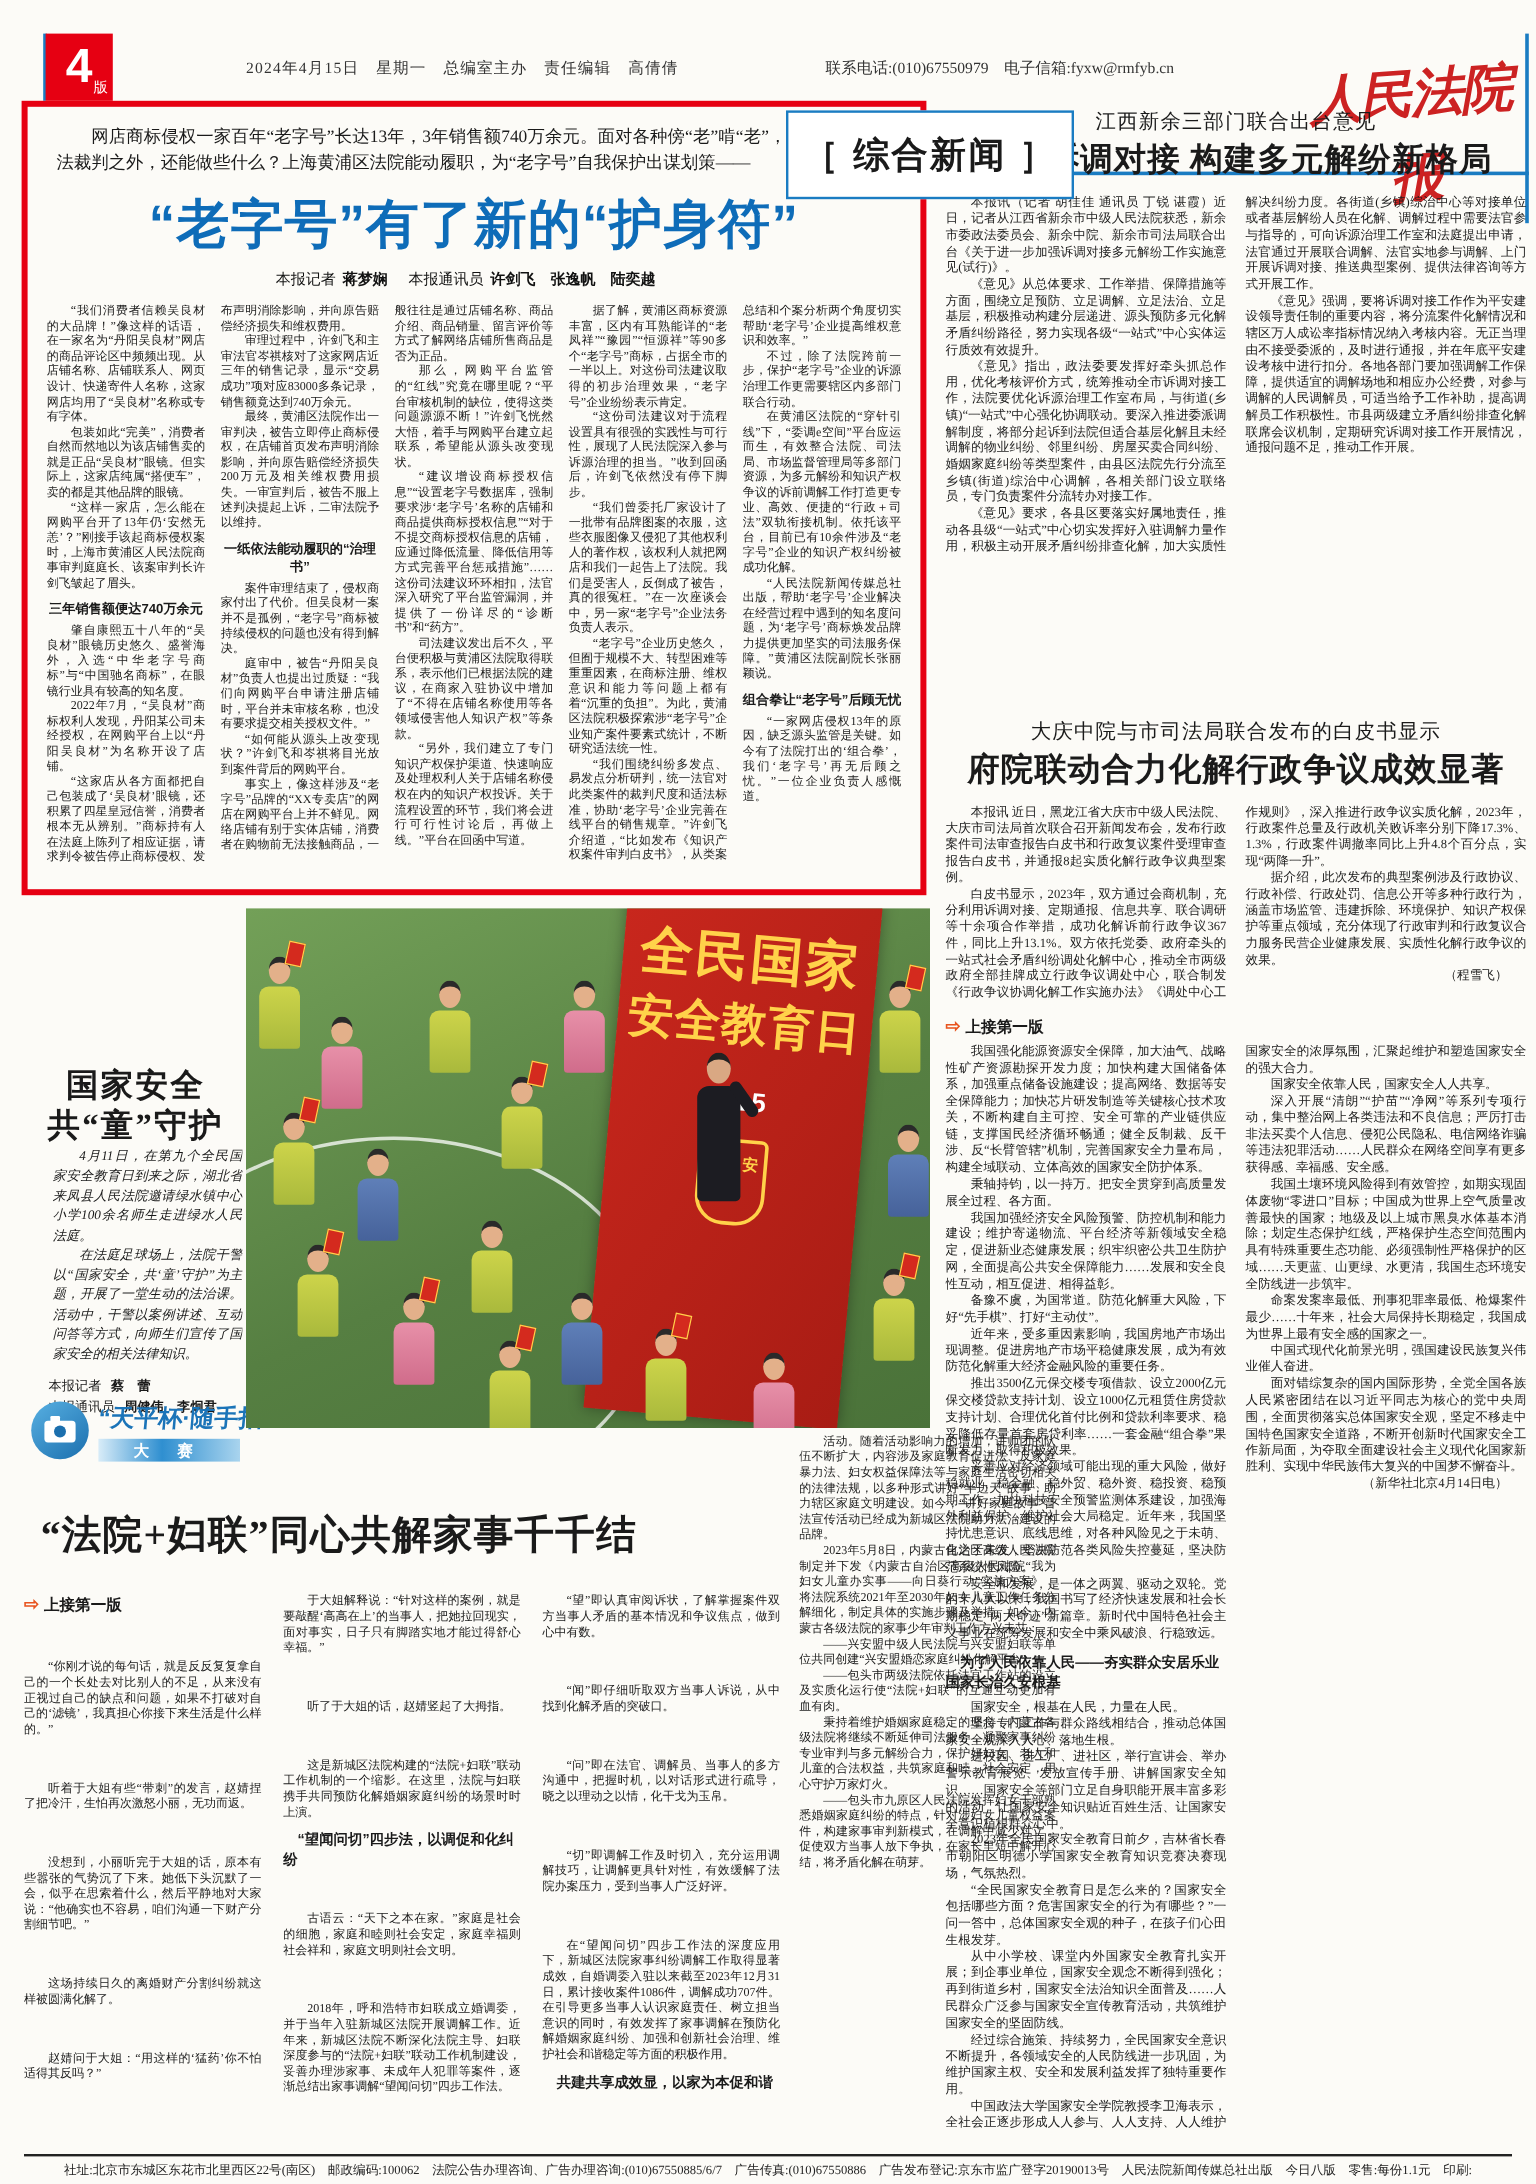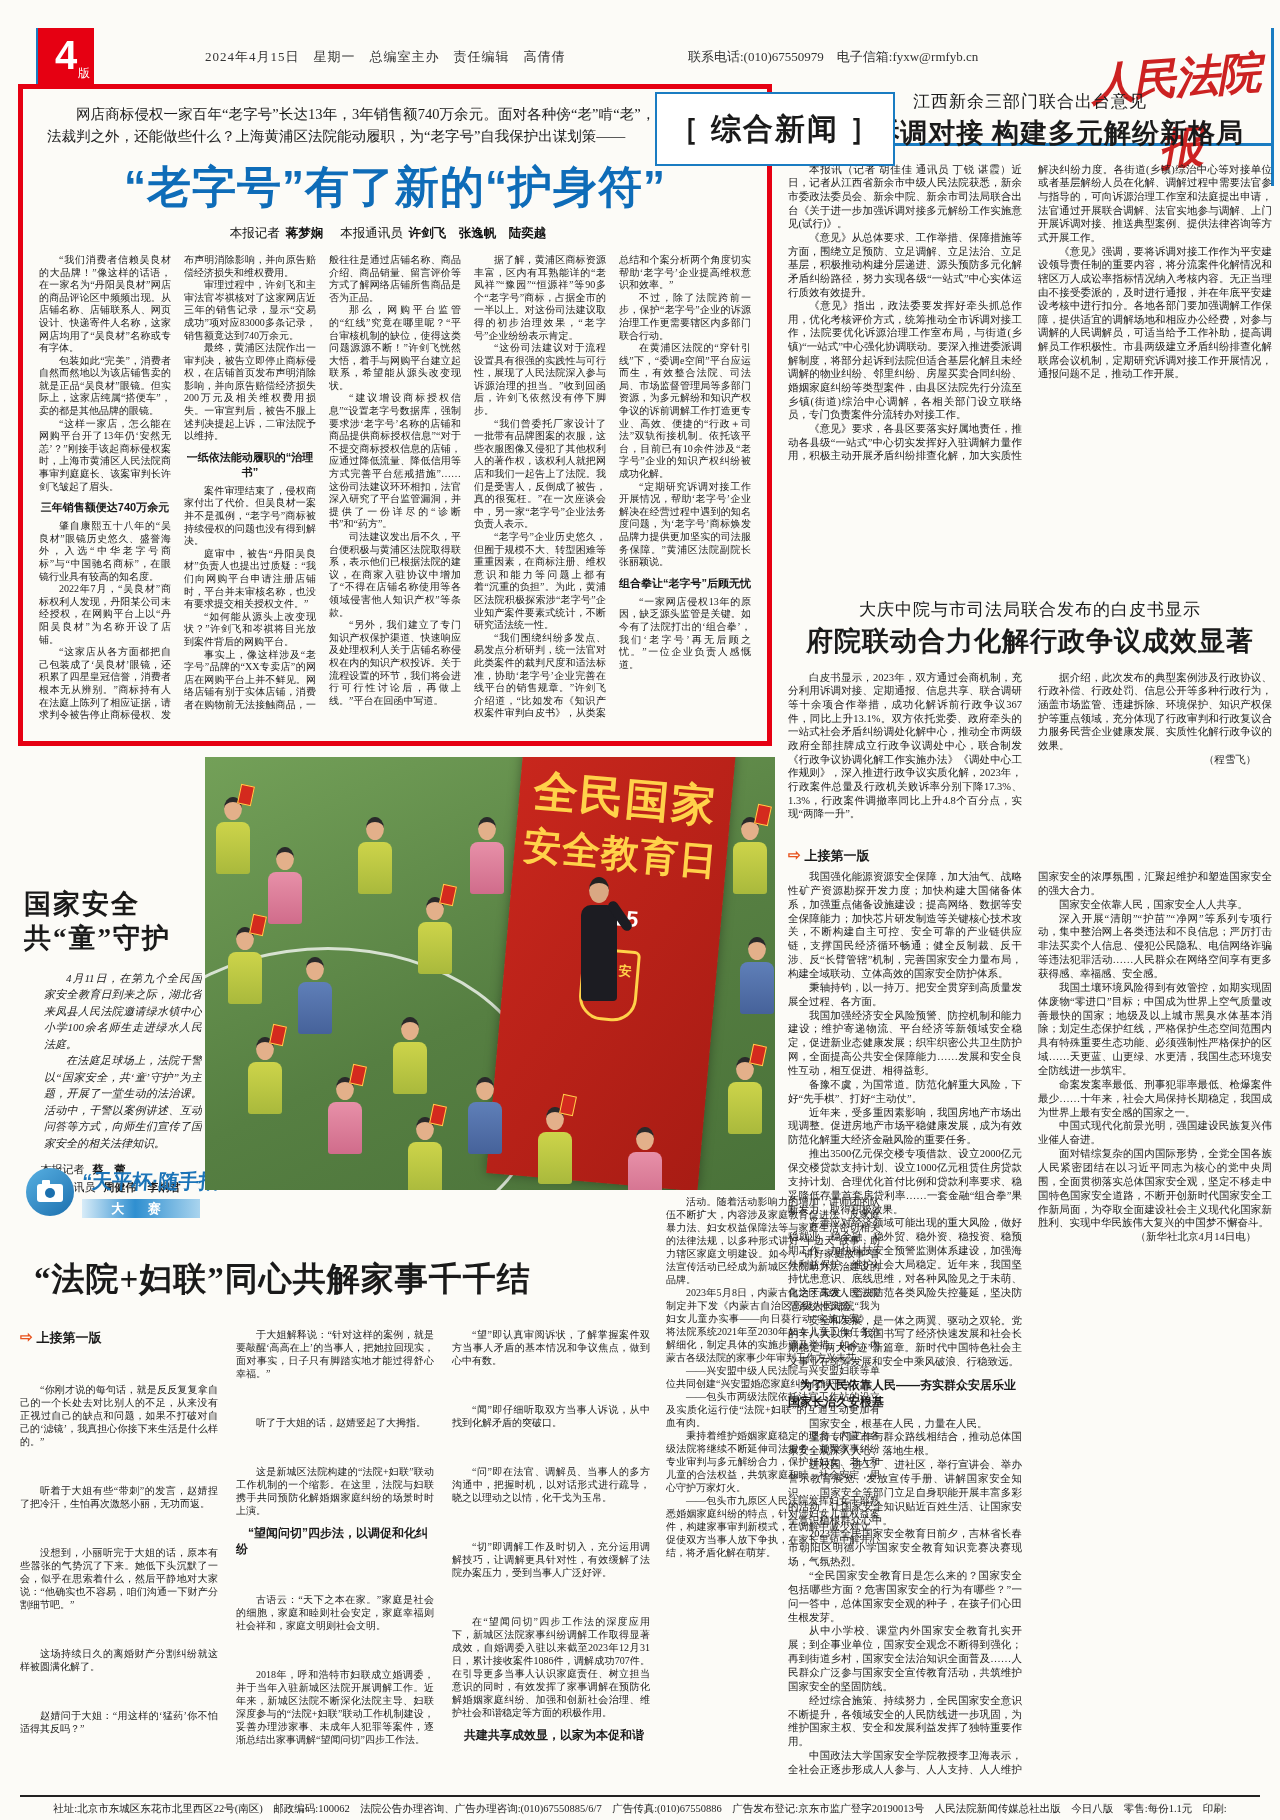--- a/index.html
+++ b/index.html
@@ -37,21 +37,21 @@
   .rart{position:absolute;left:788px;width:484px;}
   .kicker{text-align:center;font-size:17px;letter-spacing:1px;margin:0 0 4px;}
   .r-hl{text-align:center;font-size:27px;font-weight:bold;line-height:1.25;margin:2px 0 12px;letter-spacing:1px;}
   .two-col{column-count:2;column-gap:16px;column-fill:auto;}
   .two-col p{font-size:10.5px;line-height:1.3;}
   .sig{text-align:right;text-indent:0 !important;padding-right:1.5em;}
   .jump{font-size:13px;font-weight:bold;margin:0 0 5px;font-family:"Liberation Sans",sans-serif;}
   .jump .arrow{color:#e8541f;margin-right:4px;font-size:15px;}
   
   .security{position:absolute;left:24px;top:888px;width:178px;}
-  .sec-title{font-size:27px;font-weight:bold;text-align:left;line-height:1.25;letter-spacing:2px;margin-bottom:14px;}
+  .sec-title{font-size:27px;font-weight:bold;text-align:center;line-height:1.25;letter-spacing:2px;}
   .sec-flow p{font-size:11px;line-height:1.5;font-style:italic;margin-left:20px;}
   .sec-by{font-size:11px;text-align:left;margin-top:10px;line-height:1.6;padding-left:1.5em;}
   .sec-by b{margin-left:8px;}
   
   .contest{position:absolute;left:26px;top:1168px;width:185px;}
   .cam{width:48px;height:48px;border-radius:50%;background:linear-gradient(140deg,#58b0e2,#1b6fae);
        float:left;margin-right:8px;position:relative;}
   .cam::before{content:"";position:absolute;left:11px;top:16px;width:26px;height:18px;background:#fff;border-radius:3px;}
   .cam::after{content:"";position:absolute;left:19px;top:20px;width:10px;height:10px;border-radius:50%;background:#1b6fae;}
   .cam-flash{position:absolute;left:16px;top:12px;width:8px;height:5px;background:#fff;border-radius:1px;}
@@ -149,21 +149,21 @@
         <p>“建议增设商标授权信息”“设置老字号数据库，强制要求涉‘老字号’名称的店铺和商品提供商标授权信息”“对于不提交商标授权信息的店铺，应通过降低流量、降低信用等方式完善平台惩戒措施”……这份司法建议环环相扣，法官深入研究了平台监管漏洞，并提供了一份详尽的“诊断书”和“药方”。</p>
         <p>司法建议发出后不久，平台便积极与黄浦区法院取得联系，表示他们已根据法院的建议，在商家入驻协议中增加了“不得在店铺名称使用等各领域侵害他人知识产权”等条款。</p>
         <p>“另外，我们建立了专门知识产权保护渠道、快速响应及处理权利人关于店铺名称侵权在内的知识产权投诉。关于流程设置的环节，我们将会进行可行性讨论后，再做上线。”平台在回函中写道。</p>
         <p>据了解，黄浦区商标资源丰富，区内有耳熟能详的“老凤祥”“豫园”“恒源祥”等90多个“老字号”商标，占据全市的一半以上。对这份司法建议取得的初步治理效果，“老字号”企业纷纷表示肯定。</p>
         <p>“这份司法建议对于流程设置具有很强的实践性与可行性，展现了人民法院深入参与诉源治理的担当。”收到回函后，许剑飞依然没有停下脚步。</p>
         <p>“我们曾委托厂家设计了一批带有品牌图案的衣服，这些衣服图像又侵犯了其他权利人的著作权，该权利人就把网店和我们一起告上了法院。我们是受害人，反倒成了被告，真的很冤枉。”在一次座谈会中，另一家“老字号”企业法务负责人表示。</p>
         <p>“老字号”企业历史悠久，但囿于规模不大、转型困难等重重因素，在商标注册、维权意识和能力等问题上都有着“沉重的负担”。为此，黄浦区法院积极探索涉“老字号”企业知产案件要素式统计，不断研究适法统一性。</p>
         <p>“我们围绕纠纷多发点、易发点分析研判，统一法官对此类案件的裁判尺度和适法标准，协助‘老字号’企业完善在线平台的销售规章。”许剑飞介绍道，“比如发布《知识产权案件审判白皮书》，从类案总结和个案分析两个角度切实帮助‘老字号’企业提高维权意识和效率。”</p>
         <p>不过，除了法院跨前一步，保护“老字号”企业的诉源治理工作更需要辖区内多部门联合行动。</p>
         <p>在黄浦区法院的“穿针引线”下，“委调e空间”平台应运而生，有效整合法院、司法局、市场监督管理局等多部门资源，为多元解纷和知识产权争议的诉前调解工作打造更专业、高效、便捷的“行政＋司法”双轨衔接机制。依托该平台，目前已有10余件涉及“老字号”企业的知识产权纠纷被成功化解。</p>
-        <p>“定期研究诉调对接工作开展情况，帮助‘老字号’企业解决在经营过程中遇到的知名度问题，为‘老字号’商标焕发品牌力提供更加坚实的司法服务保障。”黄浦区法院副院长张丽颖说。</p>
+        <p>“人民法院新闻传媒总社出版，帮助‘老字号’企业解决在经营过程中遇到的知名度问题，为‘老字号’商标焕发品牌力提供更加坚实的司法服务保障。”黄浦区法院副院长张丽颖说。</p>
         <h4>组合拳让“老字号”后顾无忧</h4>
         <p>“一家网店侵权13年的原因，缺乏源头监管是关键。如今有了法院打出的‘组合拳’，我们‘老字号’再无后顾之忧。”一位企业负责人感慨道。</p>
       </div>
   </div>
 
   <div class="rart" style="top:90px;">
     <div class="kicker">江西新余三部门联合出台意见</div>
     <div class="r-hl">强化诉调对接 构建多元解纷新格局</div>
     <div class="flow two-col" style="height:312px;">
         <p>本报讯（记者 胡佳佳 通讯员 丁锐 谌霞）近日，记者从江西省新余市中级人民法院获悉，新余市委政法委员会、新余中院、新余市司法局联合出台《关于进一步加强诉调对接多元解纷工作实施意见(试行)》。</p>
@@ -171,20 +171,21 @@
         <p>《意见》指出，政法委要发挥好牵头抓总作用，优化考核评价方式，统筹推动全市诉调对接工作，法院要优化诉源治理工作室布局，与街道(乡镇)“一站式”中心强化协调联动。要深入推进委派调解制度，将部分起诉到法院但适合基层化解且未经调解的物业纠纷、邻里纠纷、房屋买卖合同纠纷、婚姻家庭纠纷等类型案件，由县区法院先行分流至乡镇(街道)综治中心调解，各相关部门设立联络员，专门负责案件分流转办对接工作。</p>
         <p>《意见》要求，各县区要落实好属地责任，推动各县级“一站式”中心切实发挥好入驻调解力量作用，积极主动开展矛盾纠纷排查化解，加大实质性解决纠纷力度。各街道(乡镇)综治中心等对接单位或者基层解纷人员在化解、调解过程中需要法官参与指导的，可向诉源治理工作室和法庭提出申请，法官通过开展联合调解、法官实地参与调解、上门开展诉调对接、推送典型案例、提供法律咨询等方式开展工作。</p>
         <p>《意见》强调，要将诉调对接工作作为平安建设领导责任制的重要内容，将分流案件化解情况和辖区万人成讼率指标情况纳入考核内容。无正当理由不接受委派的，及时进行通报，并在年底平安建设考核中进行扣分。各地各部门要加强调解工作保障，提供适宜的调解场地和相应办公经费，对参与调解的人民调解员，可适当给予工作补助，提高调解员工作积极性。市县两级建立矛盾纠纷排查化解联席会议机制，定期研究诉调对接工作开展情况，通报问题不足，推动工作开展。</p>
       </div>
   </div>
 
   <div class="rart" style="top:598px;">
     <div class="kicker">大庆中院与市司法局联合发布的白皮书显示</div>
     <div class="r-hl">府院联动合力化解行政争议成效显著</div>
     <div class="flow two-col" style="height:166px;">
+        <p>本报讯 近日，黑龙江省大庆市中级人民法院、大庆市司法局首次联合召开新闻发布会，发布行政案件司法审查报告白皮书和行政复议案件受理审查报告白皮书，并通报8起实质化解行政争议典型案例。</p>
         <p>白皮书显示，2023年，双方通过会商机制，充分利用诉调对接、定期通报、信息共享、联合调研等十余项合作举措，成功化解诉前行政争议367件，同比上升13.1%。双方依托党委、政府牵头的一站式社会矛盾纠纷调处化解中心，推动全市两级政府全部挂牌成立行政争议调处中心，联合制发《行政争议协调化解工作实施办法》《调处中心工作规则》，深入推进行政争议实质化解，2023年，行政案件总量及行政机关败诉率分别下降17.3%、1.3%，行政案件调撤率同比上升4.8个百分点，实现“两降一升”。</p>
         <p>据介绍，此次发布的典型案例涉及行政协议、行政补偿、行政处罚、信息公开等多种行政行为，涵盖市场监管、违建拆除、环境保护、知识产权保护等重点领域，充分体现了行政审判和行政复议合力服务民营企业健康发展、实质性化解行政争议的效果。</p>
         <p class="sig">（程雪飞）</p>
       </div>
   </div>
 
   <div class="cont">
     <div class="jump">
       <span class="arrow">⇨</span><b>上接第一版</b>
     </div>

